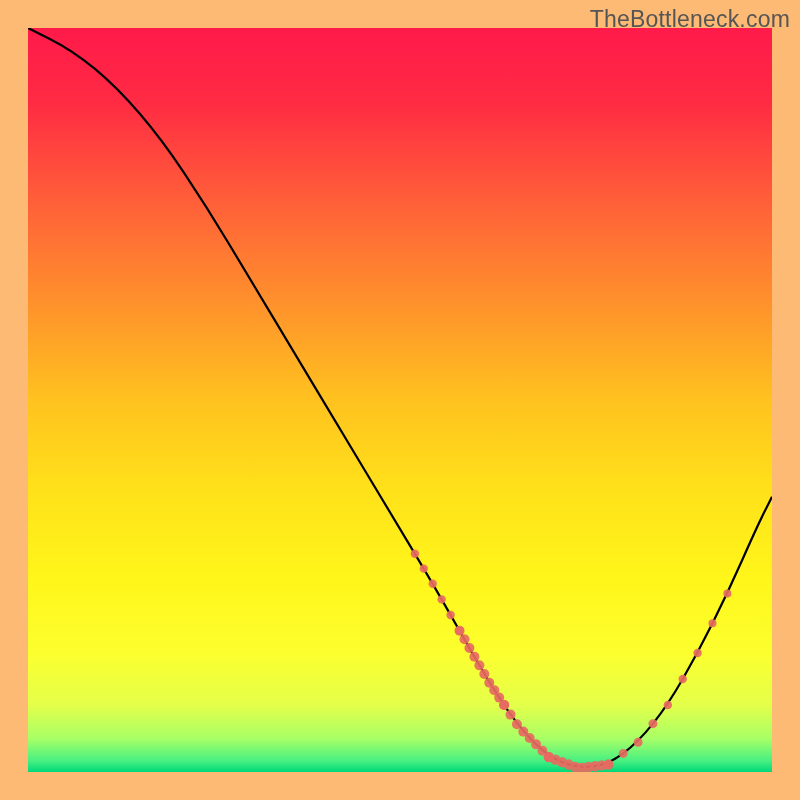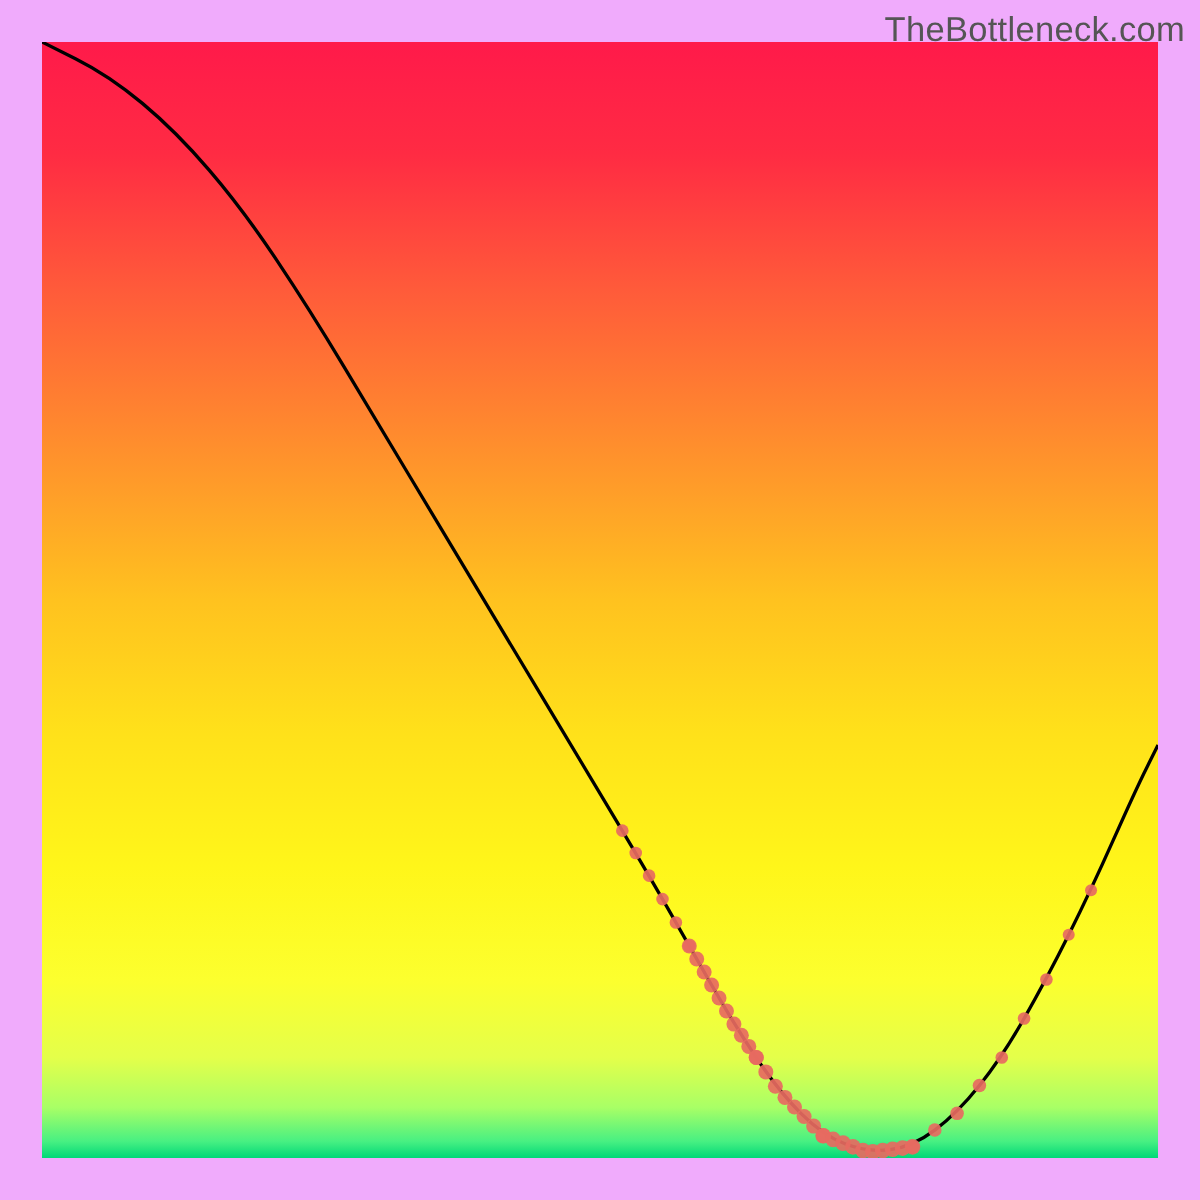--- a/index.html
+++ b/index.html
@@ -8,21 +8,21 @@
     width: 800px;
     height: 800px;
     background: #000;
     font-family: Arial, Helvetica, sans-serif;
     overflow: hidden;
   }
   .frame {
     position: relative;
     width: 800px;
     height: 800px;
-    background: #f0abfc;
+    background: #fdba74;
   }
   .plot {
     position: absolute;
     left: 28px;
     top: 28px;
     width: 744px;
     height: 744px;
     overflow: hidden;
   }
   .watermark {

